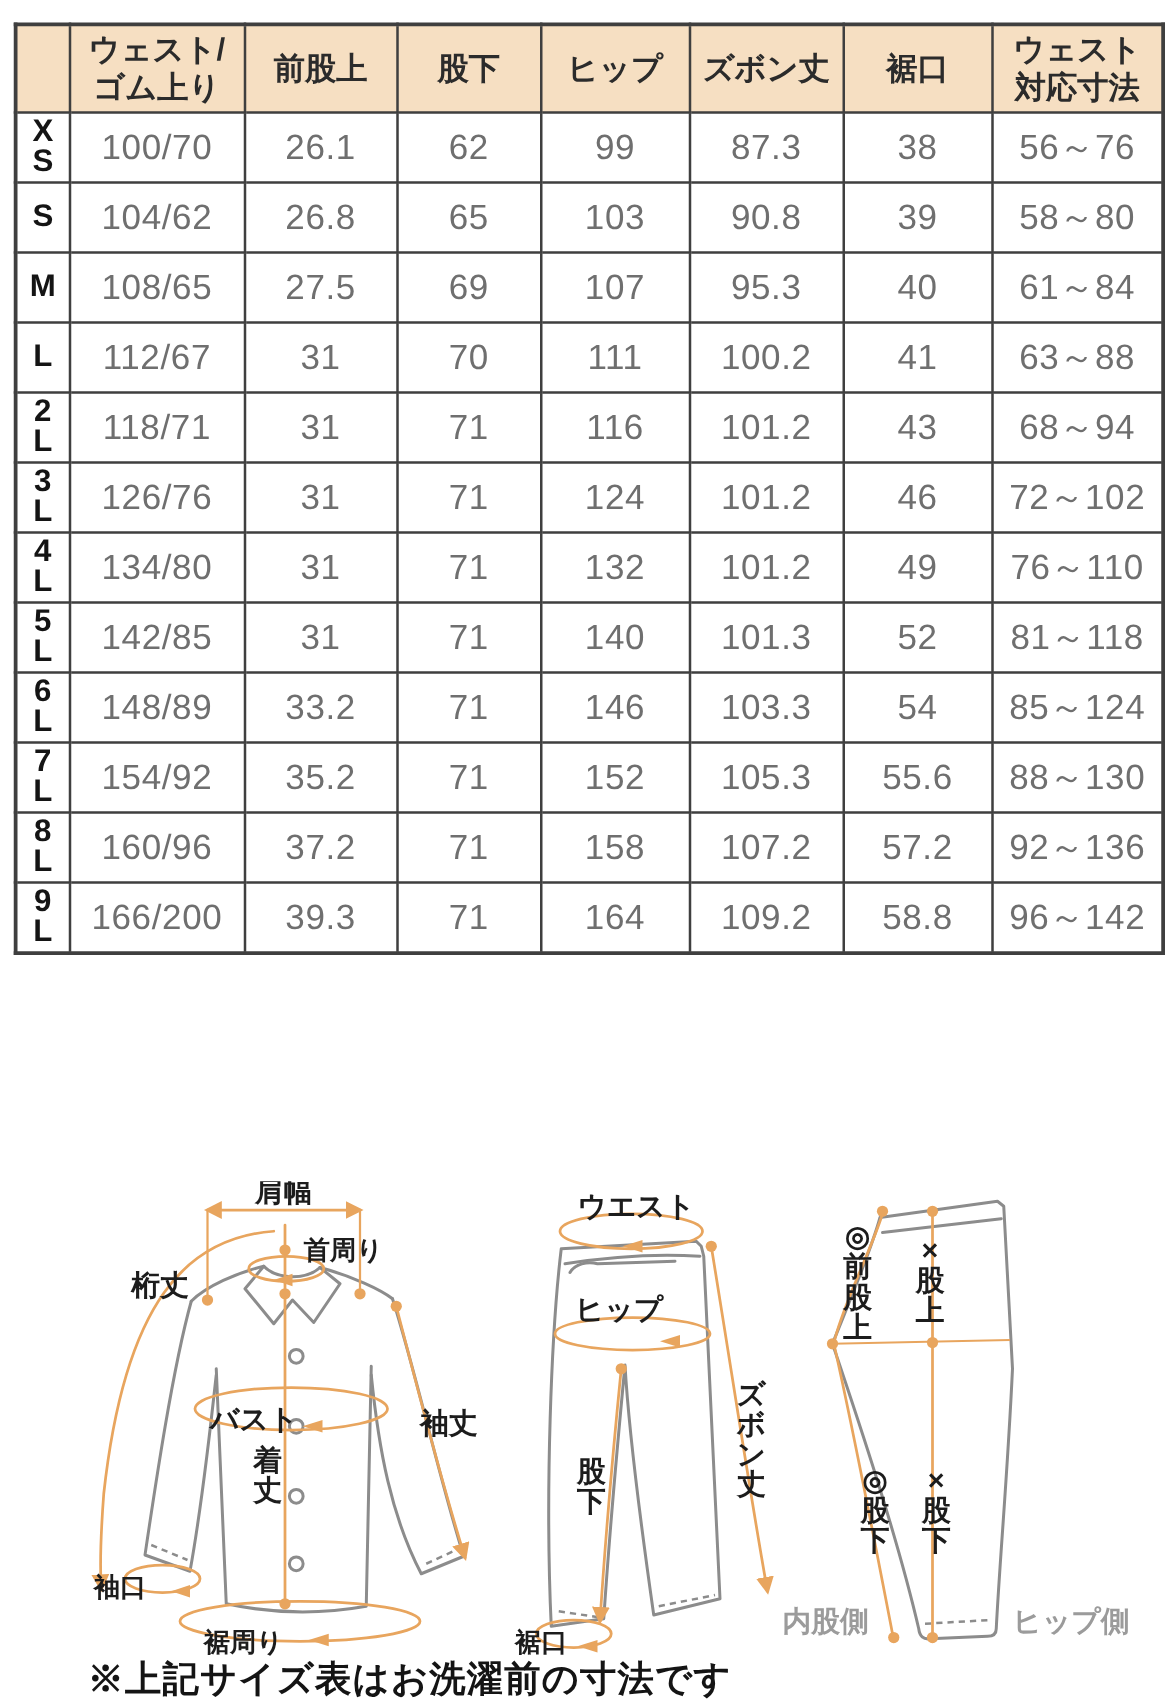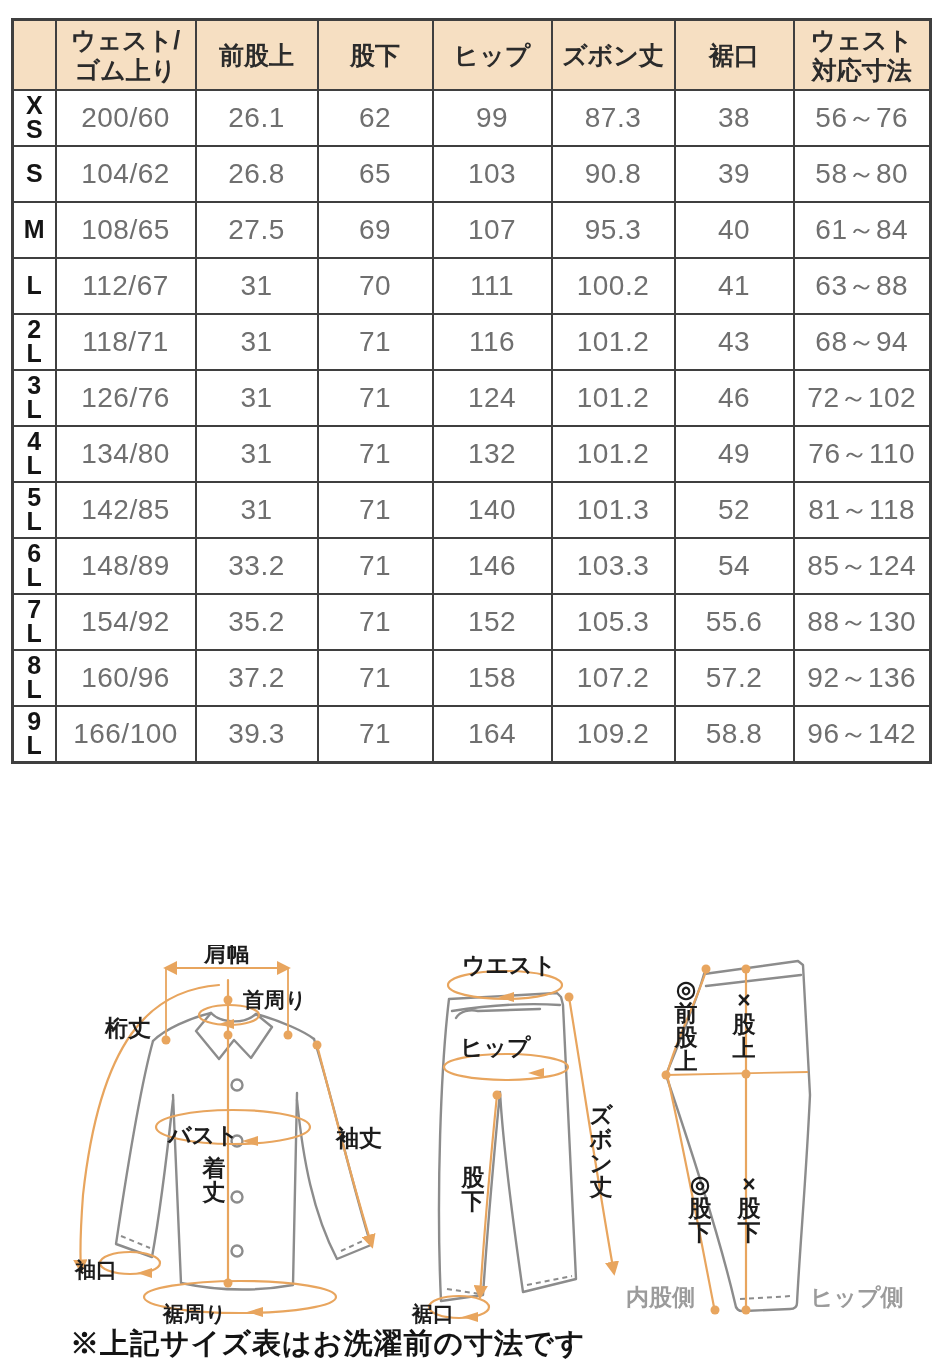--- a/index.html
+++ b/index.html
@@ -51,21 +51,21 @@
           <th>ズボン丈</th>
           <th>裾口</th>
           <th>ウェスト
 対応寸法</th>
         </tr>
       </thead>
     <tbody>
         <tr>
           <th>X
 S</th>
-          <td>200/60</td>
+          <td>100/70</td>
           <td>26.1</td>
           <td>62</td>
           <td>99</td>
           <td>87.3</td>
           <td>38</td>
           <td>56～76</td>
         </tr>
         <tr>
           <th>S</th>
           <td>104/62</td>
@@ -169,21 +169,21 @@
           <td>37.2</td>
           <td>71</td>
           <td>158</td>
           <td>107.2</td>
           <td>57.2</td>
           <td>92～136</td>
         </tr>
         <tr>
           <th>9
 L</th>
-          <td>166/100</td>
+          <td>166/200</td>
           <td>39.3</td>
           <td>71</td>
           <td>164</td>
           <td>109.2</td>
           <td>58.8</td>
           <td>96～142</td>
         </tr>
       </tbody>
   </table>
 

